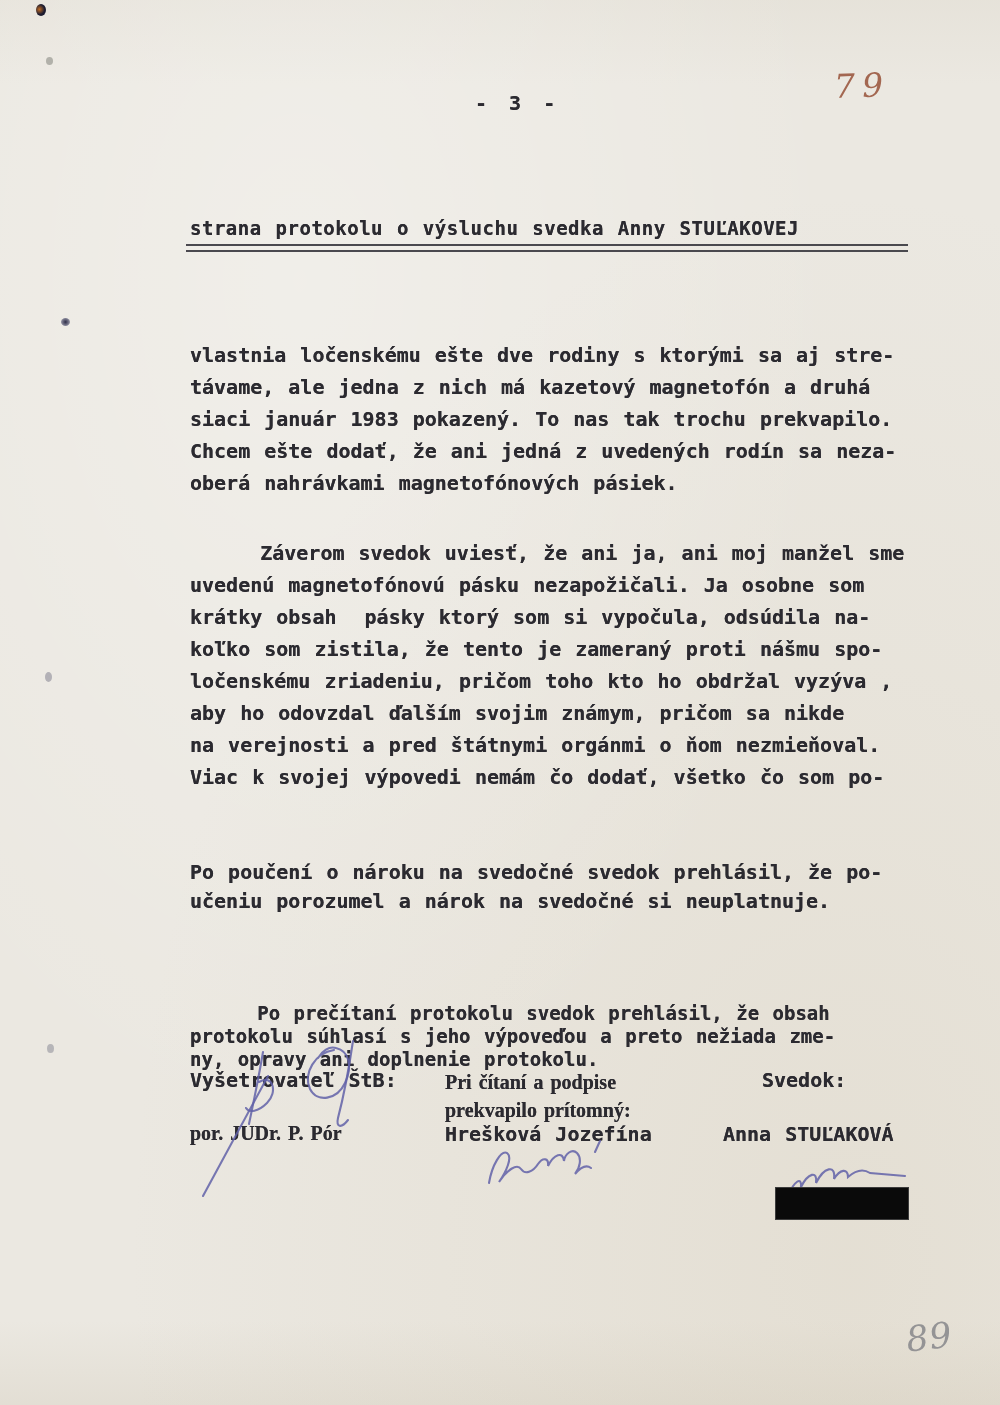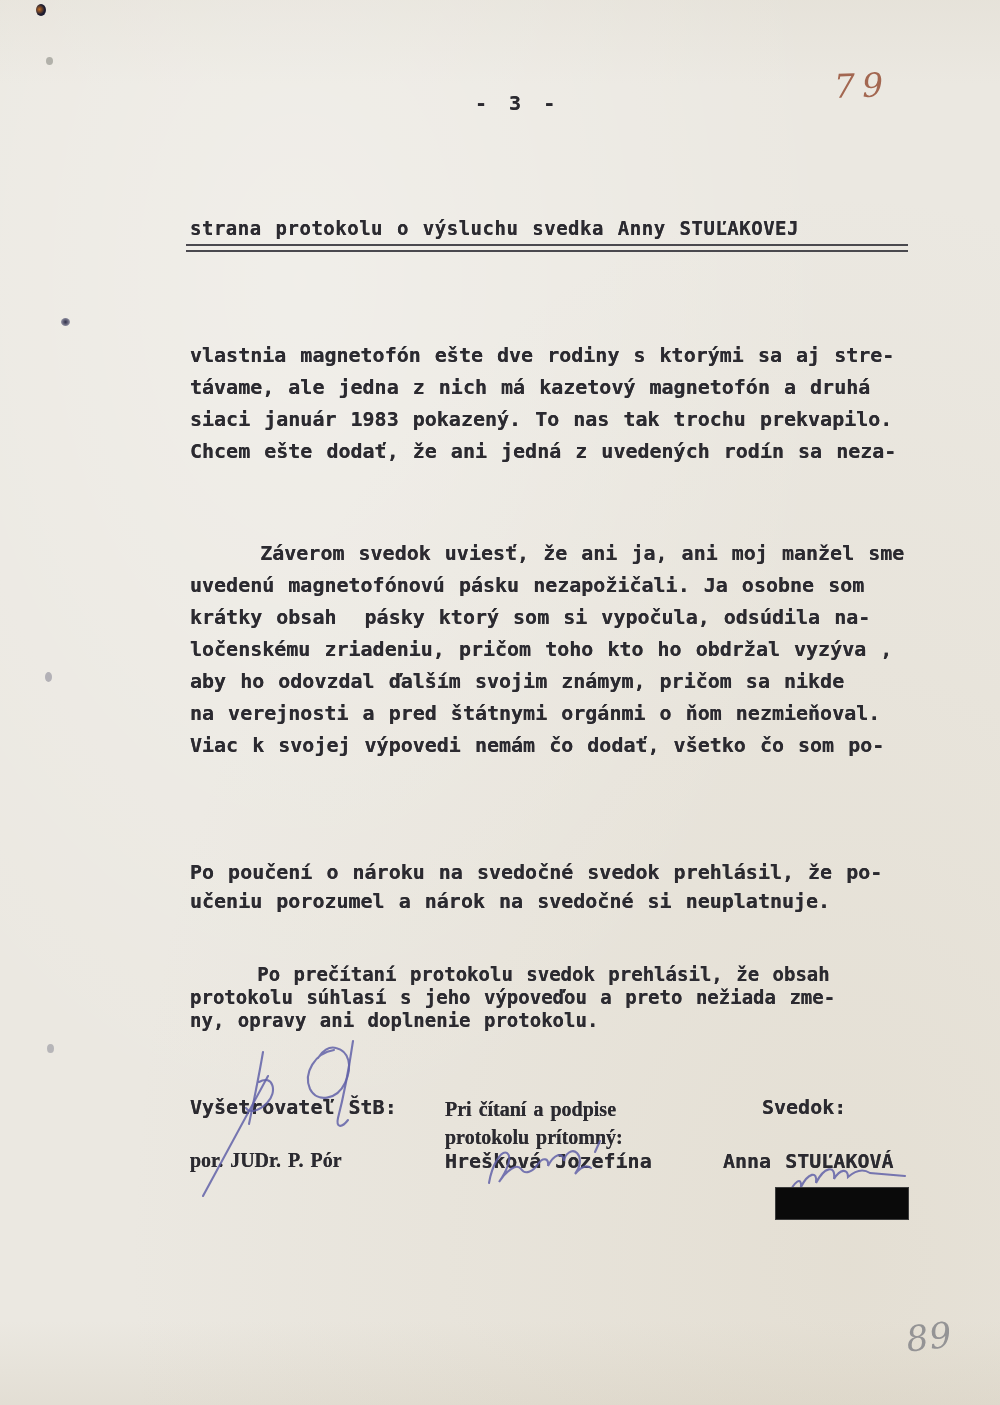--- a/index.html
+++ b/index.html
@@ -22,28 +22,28 @@
     font-family:"DejaVu Sans Mono", monospace;
     font-weight:bold;
     color:var(--ink);
     font-size:20px;
     word-spacing:2px;
     text-shadow:0 0 0.6px rgba(43,42,48,.85);
   }
   .line{white-space:pre;}
   .para1,.para2{line-height:32px;}
   .para3{line-height:29px;}
-  .para4{line-height:23px;font-size:19px;}
+  .para4{line-height:23px;font-size:19px;margin-top:39px;}
   .heading{font-size:19px;letter-spacing:.5px;text-align:right;}
   .heading-rule{
     position:absolute;height:4px;
     border-top:2px solid #39383f;border-bottom:2px solid #39383f;
     opacity:.9;
   }
-  .sig-label,.sig-name{position:absolute;margin-top:27px;}
+  .sig-label,.sig-name{position:absolute;}
   .hand-red{
     position:absolute;font-family:"DejaVu Serif", serif;font-style:italic;
     color:var(--red-stamp);font-size:33px;letter-spacing:7px;
     transform:rotate(-2deg);opacity:.9;
   }
   .hand-pencil{
     position:absolute;font-family:"DejaVu Serif", serif;font-style:italic;
     color:var(--pencil);font-size:35px;letter-spacing:1px;
     transform:rotate(-7deg);opacity:.85;
   }
@@ -72,30 +72,32 @@
   <span class="speck speck-5"></span>
 
   <div class="typed" style="left:475px;top:91px;letter-spacing:4px;">- 3 -</div>
 
   <div class="hand-red" style="left:834px;top:66px;">79</div>
 
   <div class="typed heading" style="left:190px;top:217px;">strana protokolu o výsluchu svedka Anny STUĽAKOVEJ</div>
   <div class="heading-rule" style="left:186px;top:244px;width:722px;"></div>
 
   <div class="typed para1" style="left:190px;top:339px;">
-      <div class="line">vlastnia magnetofón ešte dve rodiny s ktorými sa aj stre-</div>
+      <div class="line">vlastnia ločenskému ešte dve rodiny s ktorými sa aj stre-</div>
       <div class="line">távame, ale jedna z nich má kazetový magnetofón a druhá</div>
       <div class="line">siaci január 1983 pokazený. To nas tak trochu prekvapilo.</div>
       <div class="line">Chcem ešte dodať, že ani jedná z uvedených rodín sa neza-</div>
+      <div class="line">oberá nahrávkami magnetofónových pásiek.</div>
     </div>
 
   <div class="typed para2" style="left:190px;top:537px;">
       <div class="line">     Záverom svedok uviesť, že ani ja, ani moj manžel sme</div>
       <div class="line">uvedenú magnetofónovú pásku nezapožičali. Ja osobne som</div>
       <div class="line">krátky obsah  pásky ktorý som si vypočula, odsúdila na-</div>
+      <div class="line">koľko som zistila, že tento je zameraný proti nášmu spo-</div>
       <div class="line">ločenskému zriadeniu, pričom toho kto ho obdržal vyzýva ,</div>
       <div class="line">aby ho odovzdal ďalším svojim známym, pričom sa nikde</div>
       <div class="line">na verejnosti a pred štátnymi orgánmi o ňom nezmieňoval.</div>
       <div class="line">Viac k svojej výpovedi nemám čo dodať, všetko čo som po-</div>
     </div>
 
   <div class="typed para3" style="left:190px;top:858px;">
       <div class="line">Po poučení o nároku na svedočné svedok prehlásil, že po-</div>
       <div class="line">učeniu porozumel a nárok na svedočné si neuplatnuje.</div>
     </div>
@@ -104,21 +106,21 @@
   <div class="typed para4" style="left:190px;top:963px;">
       <div class="line">     Po prečítaní protokolu svedok prehlásil, že obsah</div>
       <div class="line">protokolu súhlasí s jeho výpoveďou a preto nežiada zme-</div>
       <div class="line">ny, opravy ani doplnenie protokolu.</div>
     </div>
 
   <div class="typed sig-label" style="left:190px;top:1068px;">Vyšetrovateľ ŠtB:</div>
 
   <div class="typed sig-label" style="left:445px;top:1068px;line-height:28px;font-family:Liberation Serif, serif;">
       <div class="line">Pri čítaní a podpise</div>
-      <div class="line">protokolu prítomný:</div>
+      <div class="line">prekvapilo prítomný:</div>
     </div>
 
   <div class="typed sig-label" style="left:762px;top:1068px;">Svedok:</div>
 
   <div class="typed sig-name" style="left:190px;top:1122px;font-family:Liberation Serif, serif;">por. JUDr. P. Pór</div>
 
   <div class="typed sig-name" style="left:445px;top:1122px;">Hrešková Jozefína</div>
 
   <div class="typed sig-name" style="left:723px;top:1122px;">Anna STUĽAKOVÁ</div>
 

